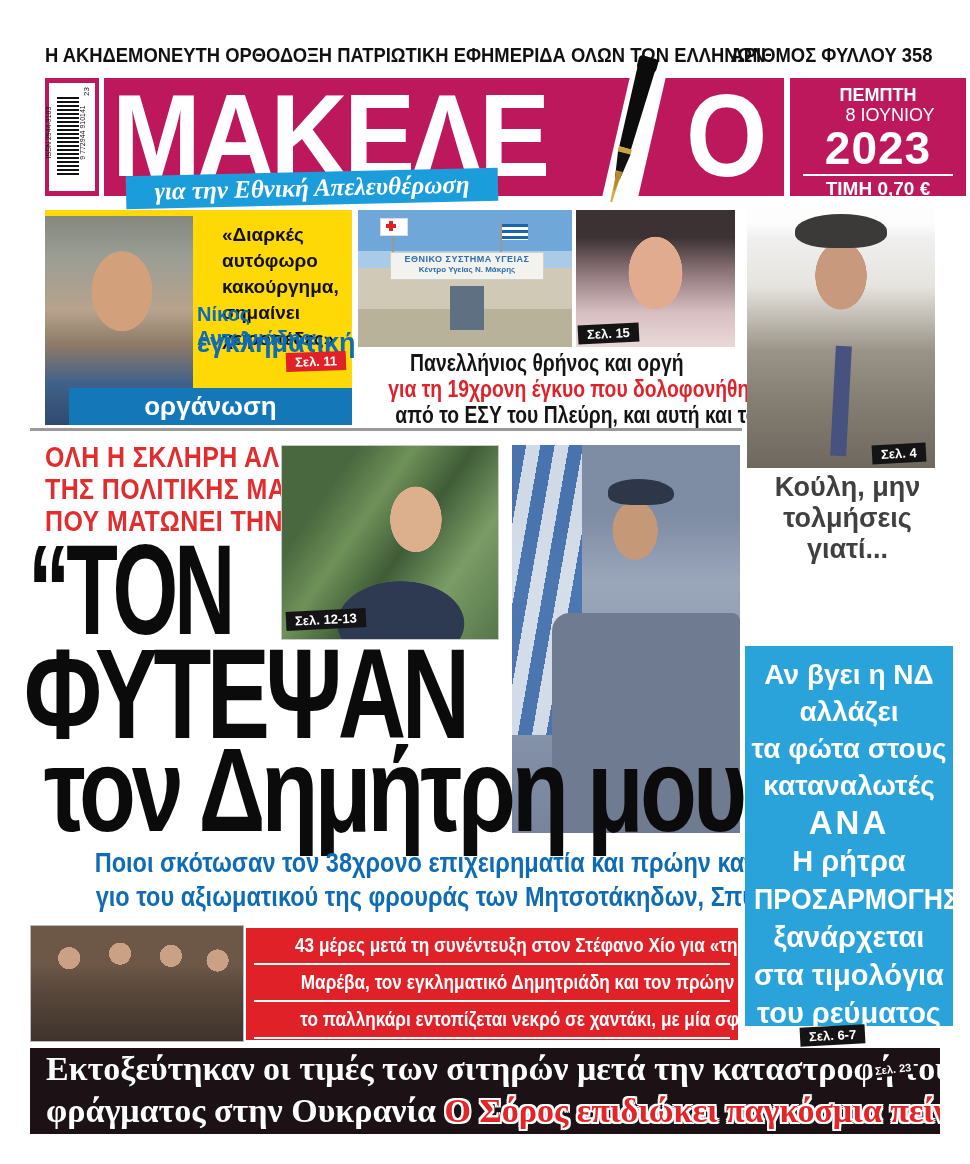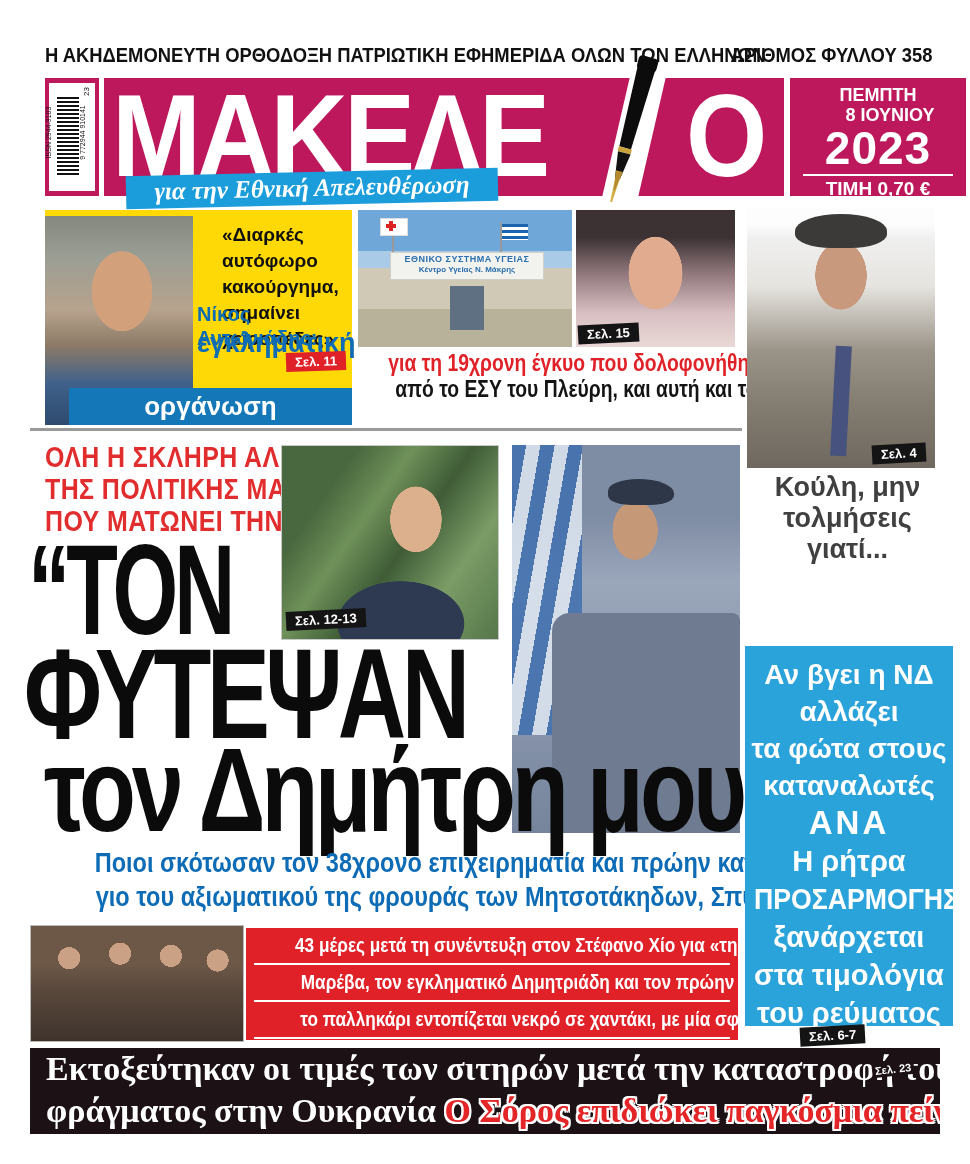--- a/index.html
+++ b/index.html
@@ -30,21 +30,21 @@
   .mh-main { left:104px; top:78px; width:680px; height:118px; overflow:visible; }
   .mh-title { position:absolute; left:8px; top:2px; color:#fff; font-size:116px; font-weight:900;
       line-height:112px; letter-spacing:-4px; transform:scaleX(0.92); transform-origin:left top; white-space:nowrap; }
   .mh-slash { position:absolute; left:512px; top:0; width:36px; height:118px; background:#fff; transform:skewX(-13deg); }
   .mh-o { position:absolute; left:582px; top:2px; color:#fff; font-size:116px; font-weight:900;
       line-height:112px; transform:scaleX(0.9); transform-origin:left top; }
   .mh-pen { position:absolute; left:478px; top:-26px; width:90px; height:170px; transform:rotate(15deg); }
 
   .mh-date { left:790px; top:78px; width:176px; height:118px; color:#fff; text-align:center; }
   .mh-day   { margin-top:8px; font-size:18px; font-weight:900; line-height:19px; }
-  .mh-dd    { font-size:18px; font-weight:700; line-height:20px;padding-left:24px; }
+  .mh-dd    { font-size:18px; font-weight:400; line-height:20px;padding-left:24px; }
   .mh-year  { font-size:46px; font-weight:900; line-height:46px; letter-spacing:1px; }
   .mh-hr    { width:150px; height:2px; background:#fff; margin:3px auto 2px auto; }
   .mh-price { font-size:19px; font-weight:900; line-height:22px; }
 
   .tagline { left:126px; top:172px; width:372px; height:33px; background:#1b9ddb;
       transform:rotate(-1.3deg); color:#fff; text-align:center;
       font-family:"Liberation Serif", serif; font-style:italic; font-weight:bold;
       font-size:25px; line-height:32px; }
 
   
@@ -243,20 +243,21 @@
       <div class="s1">ΕΘΝΙΚΟ ΣΥΣΤΗΜΑ ΥΓΕΙΑΣ</div>
       <div class="s2">Κέντρο Υγείας Ν. Μάκρης</div>
     </div>
     <div class="hc-door"></div>
   </div>
 
   <div class="abs girl-photo"></div>
   <div class="ptag abs" style="left:578px; top:324px;">Σελ. 15</div>
 
   <div class="abs hc-caption">
+    <div class="cap cap-black"><span>Πανελλήνιος θρήνος και οργή</span></div>
     <div class="cap cap-red"><span>για τη 19χρονη έγκυο που δολοφονήθηκε</span></div>
     <div class="cap cap-black"><span>από το ΕΣΥ του Πλεύρη, και αυτή και το μωρό της</span></div>
   </div>
 
   <div class="abs grey-rule"></div>
 
   <div class="abs var-photo">
     <div class="var-hair"></div>
     <div class="var-tie"></div>
   </div>

